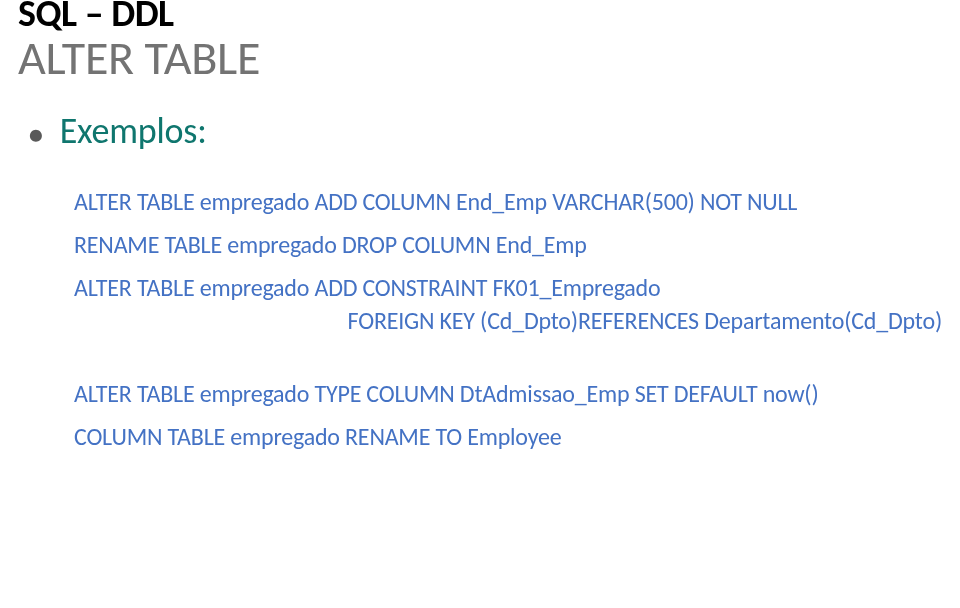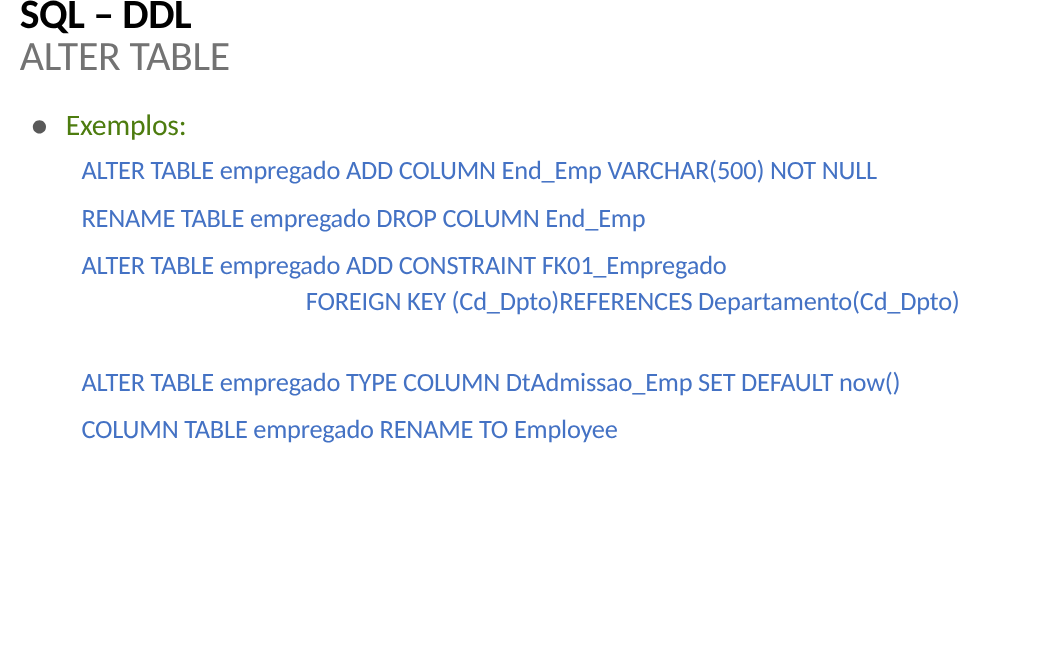--- a/index.html
+++ b/index.html
@@ -19,58 +19,59 @@
     height: 100%;
   }
   .title {
     font-size: 38px;
     font-weight: 700;
     line-height: 1.05;
     letter-spacing: -0.5px;
     margin-top: -6px;
   }
   .subtitle {
-    font-size: 38px;
+    font-size: 48px;
     font-weight: 400;
     color: #737373;
     line-height: 1.1;
     margin-top: -2px;
     letter-spacing: -0.3px;
   }
   .bullet-row {
     display: flex;
     align-items: baseline;
     margin-top: 24px;
     margin-left: 10px;
   }
   .bullet-dot {
     font-size: 26px;
     color: #595959;
     margin-right: 16px;
     line-height: 1;
   }
   .bullet-label {
-    font-size: 27px;
-    color: #4d7c0f;
+    font-size: 36px;
+    color: #0f766e;
     letter-spacing: -0.2px;
   }
   .code-block {
-    margin-top: 8px;
+    margin-top: 32px;
     margin-left: 56px;
   }
   .line {
     font-family: "Segoe UI", "Calibri", Arial, sans-serif;
     font-size: 24px;
     line-height: 1.38;
     color: #4472c4;
     white-space: pre;
     letter-spacing: -0.2px;
   }
   .indented {
     padding-left: 204px;
+    text-align: right;
   }
   .gap {
     height: 10px;
   }
 </style>
 </head>
 <body>
 
 <div class="page">
 

